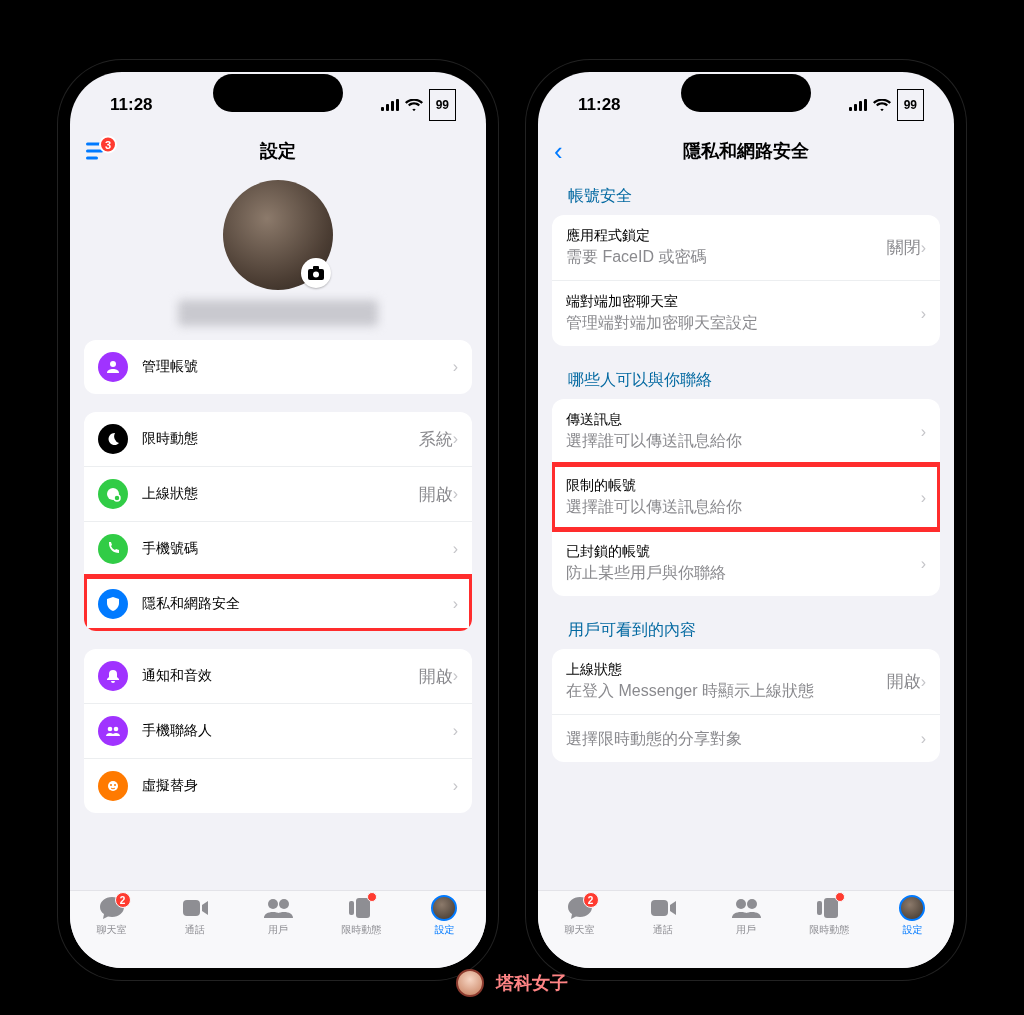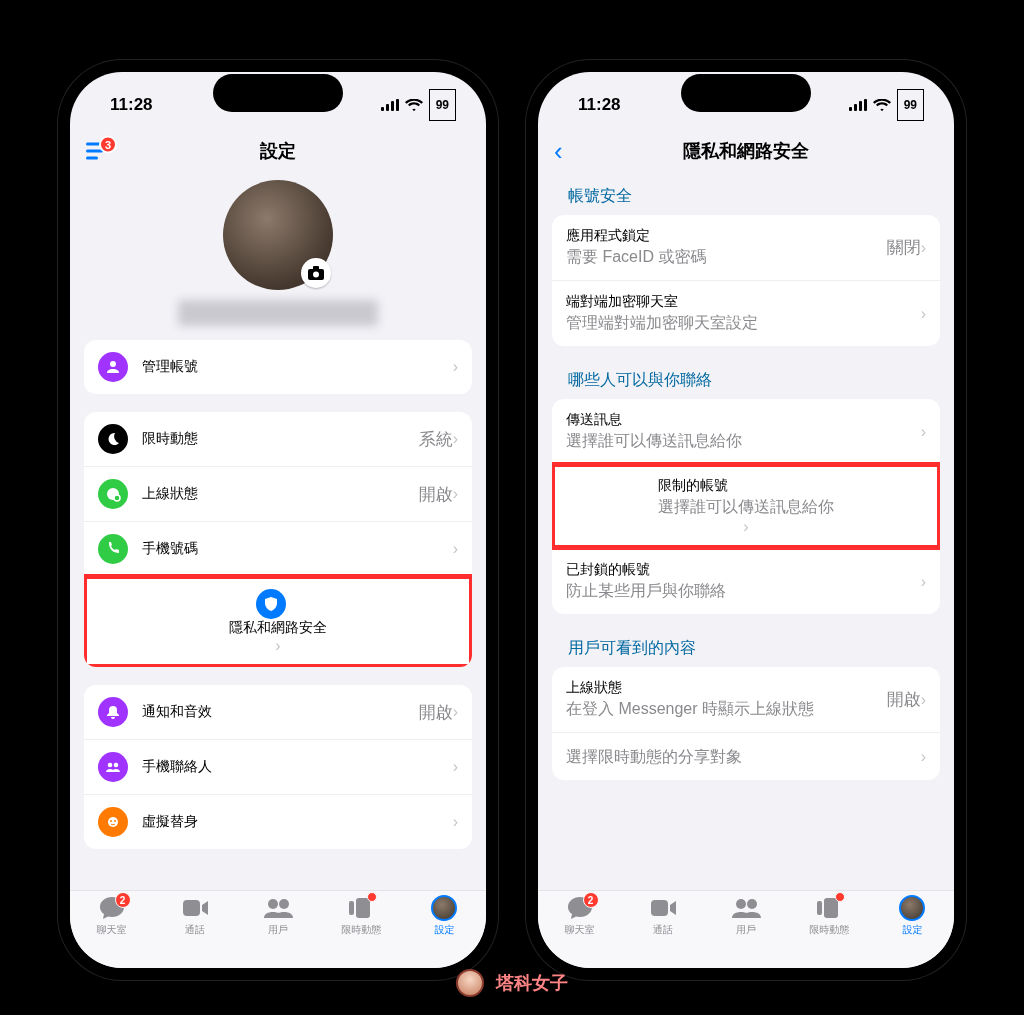--- a/index.html
+++ b/index.html
@@ -145,21 +145,20 @@
   .row .value { font-size:17px; color:#8a8a8e; margin-right:0; }
   .row .chev { color:#c5c5c9; }
   .section-title {
     font-size:16px; color:#0369a1; font-weight:500;
     padding: 6px 16px 8px;
   }
   .row.hl-inside {
     outline: 5px solid #ff2d2d;
     outline-offset:-3px;
     z-index: 5;
-    flex-direction: column;
   }
   
   .tabbar {
     flex:0 0 78px;
     background: rgba(248,248,250,.94);
     border-top:1px solid #e3e3e8;
     display:flex;
     padding-bottom: 14px;
     padding-top: 4px;
   }

